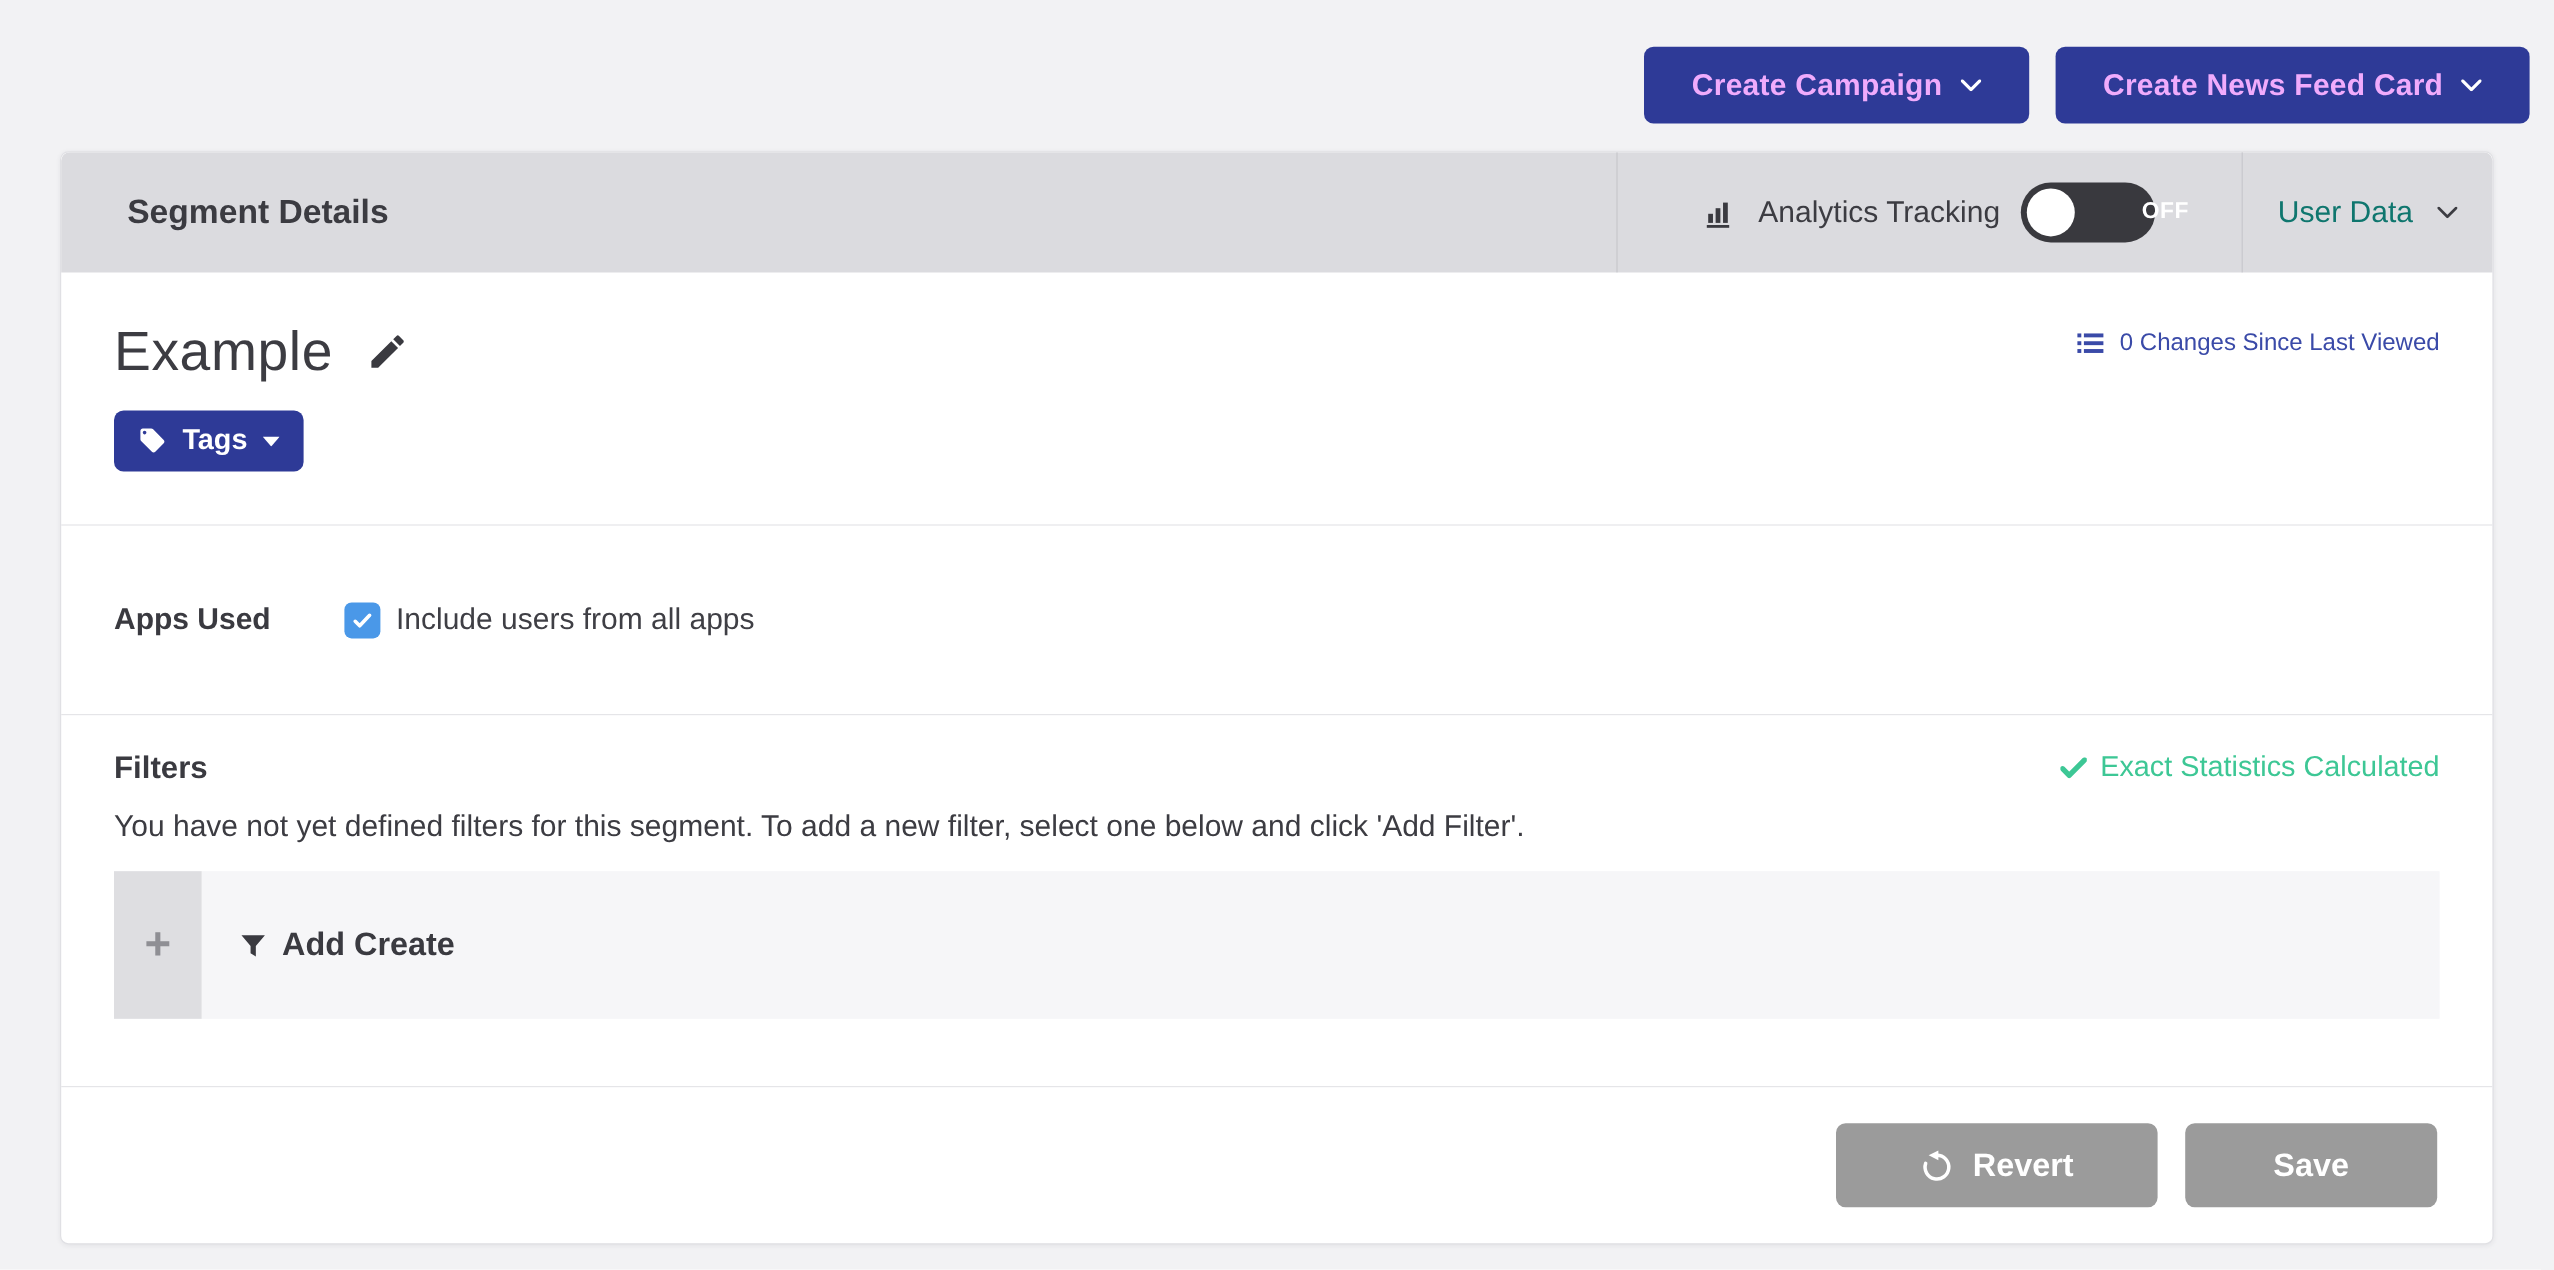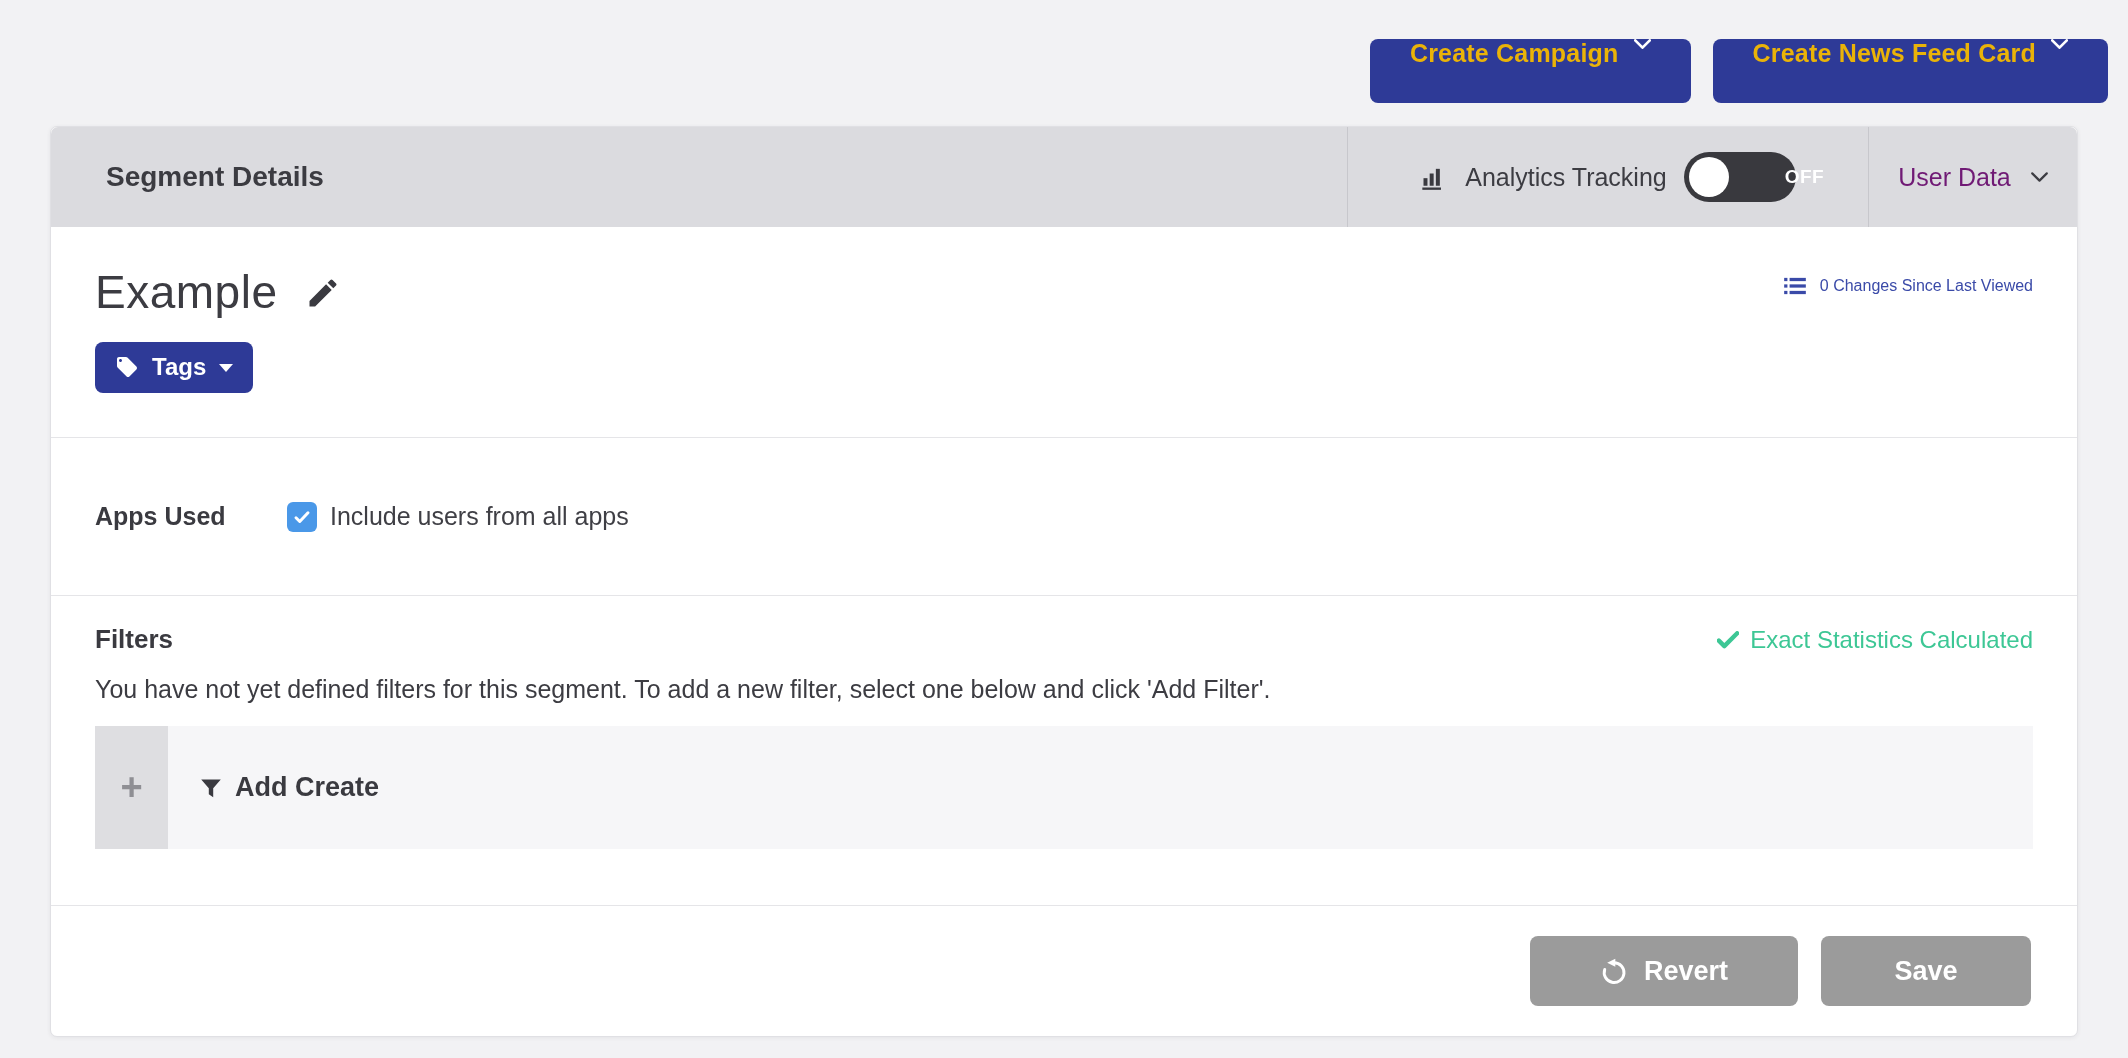--- a/index.html
+++ b/index.html
@@ -12,24 +12,24 @@
   .stage{
     position:relative; width:2128px; height:1058px;
     background:var(--page-bg);
     font-family:"Liberation Sans", sans-serif;
     color:var(--text-dark);
     overflow:hidden;
   }
   
   .top-actions{position:absolute; top:39px; right:20px; display:flex; gap:22px;}
   .btn-primary{
-    background:var(--primary); color:#eab308; border:none; border-radius:8px;
+    background:var(--primary); color:#f0abfc; border:none; border-radius:8px;
     height:64px; padding:0 40px; font-size:25px; font-weight:700;
     font-family:"Liberation Sans", sans-serif;
-    display:flex; gap:15px; cursor:pointer; letter-spacing:.2px;
+    display:flex; align-items:center; gap:15px; cursor:pointer; letter-spacing:.2px;
   }
   .chev{display:inline-flex;}
   
   .card{
     position:absolute; left:50px; top:126px; width:2028px; height:911px;
     background:#fff; border:1px solid #E0E0E4; border-radius:7px;
     box-shadow:0 1px 4px rgba(40,40,60,.07);
     display:flex; flex-direction:column;
   }
   .card-header{
@@ -43,28 +43,28 @@
   .hdr-divider{width:1px; background:#C7C7CC;}
   .analytics-zone{width:520px; display:flex; align-items:center; justify-content:center; gap:17px;}
   .analytics-label{font-size:25px; color:#3C3C42;}
   .toggle{
     width:112px; height:50px; border-radius:26px; background:var(--toggle-bg);
     display:flex; align-items:center; padding:0 5px; cursor:pointer; border:none;gap:45px;
   }
   .knob{width:40px; height:40px; border-radius:50%; background:#fff; flex:0 0 40px;}
   .toggle-text{color:#fff; font-size:19px; font-weight:700; margin-left:11px; letter-spacing:.5px;}
   .user-zone{width:208px; display:flex; align-items:center; justify-content:center; gap:20px;
-    font-size:25px; font-weight:500; color:#701a75; cursor:pointer;}
+    font-size:25px; font-weight:500; color:#0f766e; cursor:pointer;}
   
   .sec-title{height:210px; flex:0 0 210px; padding:40px 44px 0 44px;}
   .title-row{display:flex; align-items:flex-start;}
   .segment-name{font-size:46px; font-weight:400; color:#3C3C42; letter-spacing:.5px; line-height:1.1;}
   .edit-btn{background:none;border:none;cursor:pointer; margin-left:28px; margin-top:8px; padding:0;}
   .changes-link{margin-left:auto; margin-top:6px; display:flex; align-items:center; gap:12px;
-    color:var(--link); font-size:16px; font-weight:500; text-decoration:none; cursor:pointer;}
+    color:var(--link); font-size:20px; font-weight:500; text-decoration:none; cursor:pointer;}
   .tags-btn{
     margin-top:24px; background:var(--primary); color:#fff; border:none; border-radius:8px;
     height:51px; padding:0 20px; font-size:24px; font-weight:700;
     font-family:"Liberation Sans", sans-serif;
     display:inline-flex; align-items:center; gap:13px; cursor:pointer;
   }
   
   .sec-apps{height:158px; flex:0 0 158px; border-top:1px solid #E5E5E8;
     display:flex; align-items:center; padding:0 44px;}
   .apps-label{font-size:25px; font-weight:700; color:#3A3A40; width:192px;}

